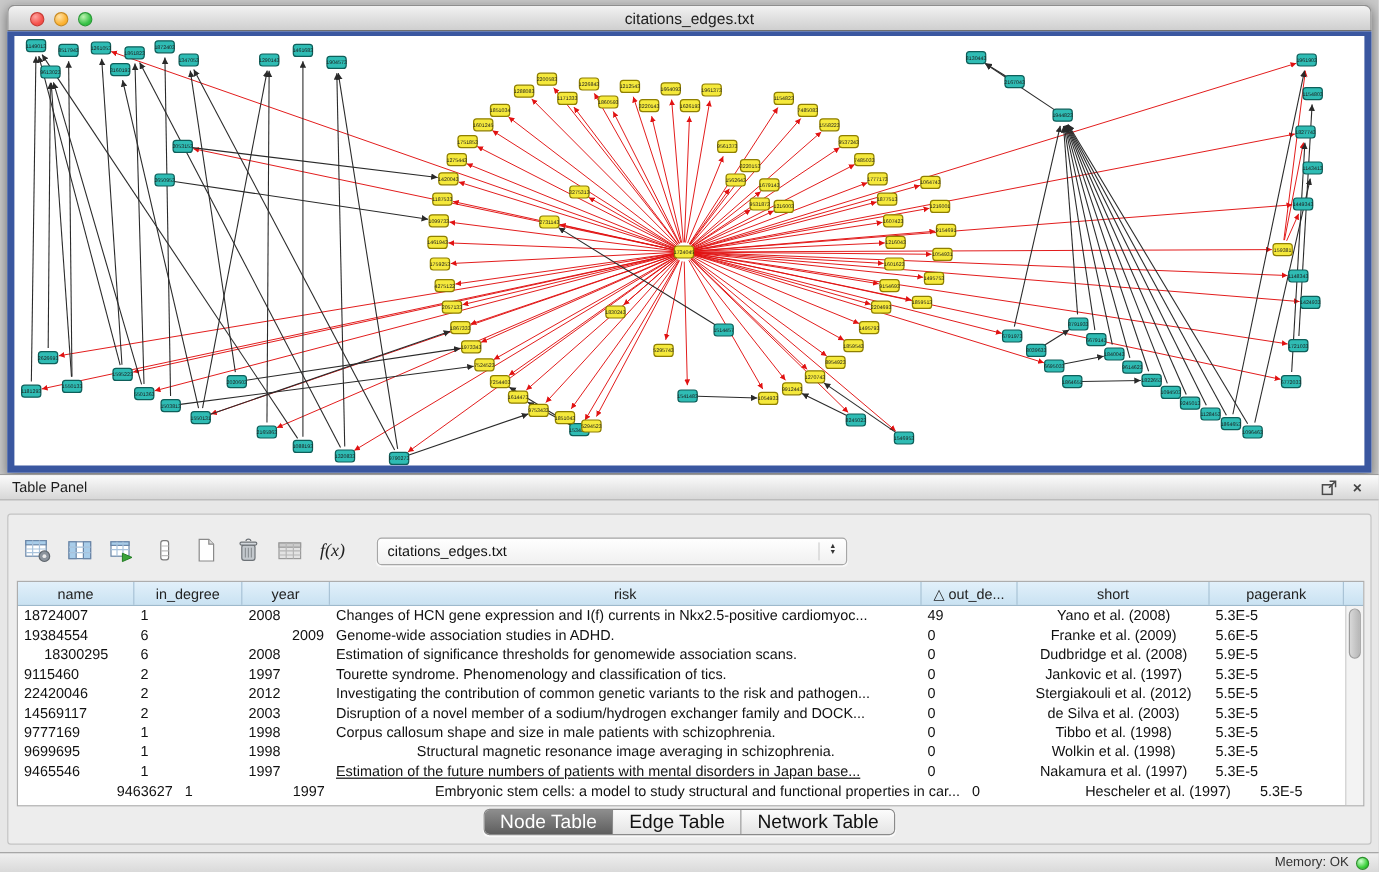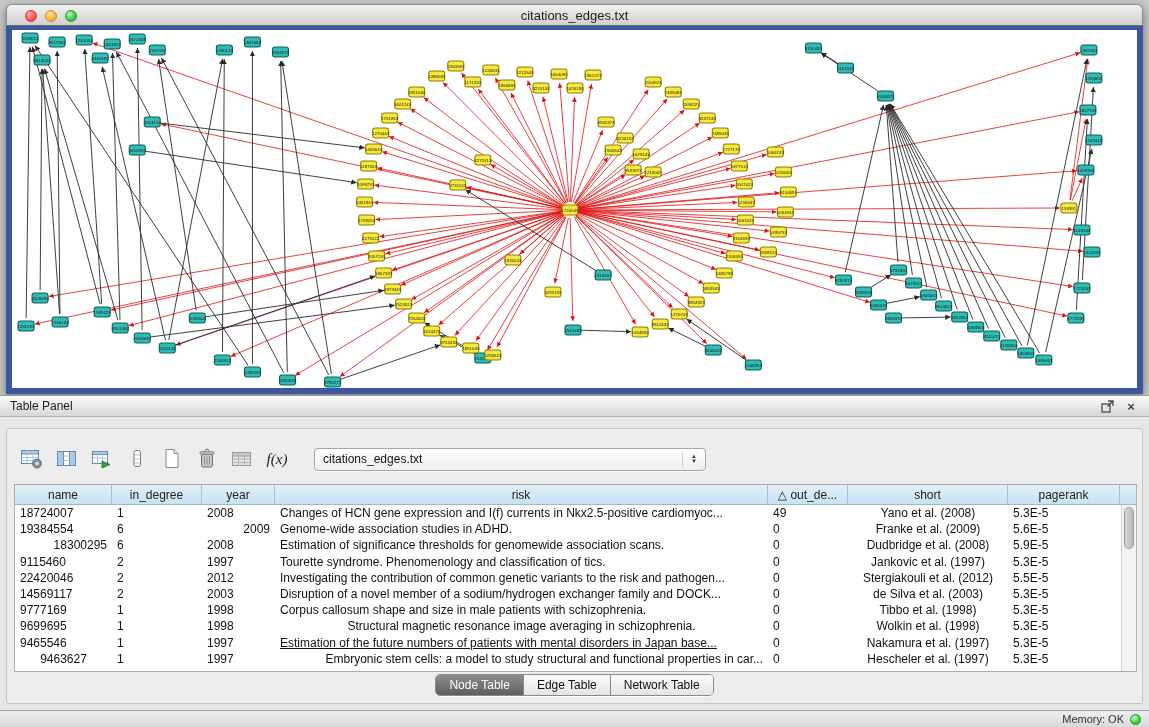--- a/index.html
+++ b/index.html
@@ -61,21 +61,21 @@
   .tr{ display:flex; height:16.2px; line-height:16px; }
   .td{ padding:0 5px; white-space:nowrap; overflow:hidden; flex:0 0 auto; }
   .vscroll{ position:absolute; right:0; top:20px; bottom:0; width:15px;
     background:#f3f3f3; border-left:1px solid #cfcfcf; }
   .vthumb{ position:absolute; top:2px; left:2px; right:2px; height:42px; border-radius:6px;
     background:linear-gradient(90deg,#d8d8d8,#b7b7b7); border:1px solid #9b9b9b; }
 
   .tabs{ position:absolute; bottom:14px; left:0; right:0; display:flex; justify-content:center; }
   .seg{ display:flex; border:1px solid #8a8a8a; border-radius:5px; overflow:hidden;
     box-shadow:0 1px 1px rgba(255,255,255,.8); }
-  .seg-btn{ padding:2px 13px; font-size:12px; font-family:"Liberation Sans",sans-serif;
+  .seg-btn{ padding:2px 13px; font-size:16px; font-family:"Liberation Sans",sans-serif;
     border:none; border-right:1px solid #8a8a8a;
     background:linear-gradient(#fcfcfc,#e4e4e4); color:#111; height:20px; }
   .seg-btn.last{ border-right:none; }
   .seg-btn.selected{ background:linear-gradient(#8d8d8d,#5e5e5e); color:#fff; }
 
   .statusbar{ position:absolute; left:0; bottom:0; width:1149px; height:17px;
     background:linear-gradient(#efefef,#d9d9d9); border-top:1px solid #a7a7a7;
     display:flex; align-items:center; justify-content:flex-end; padding-right:8px;
     font-size:11px; color:#333; gap:6px; }
   .mem-dot{ width:11px; height:11px; border-radius:50%;
@@ -837,21 +837,21 @@
         <div class="tr">
           <div class="td" style="width: 97px; text-align: left;">19384554</div>
           <div class="td" style="width: 90px; text-align: left;">6</div>
           <div class="td" style="width: 73px; text-align: right;">2009</div>
           <div class="td" style="width: 493px; text-align: left;">Genome-wide association studies in ADHD.</div>
           <div class="td" style="width: 80px; text-align: left;">0</div>
           <div class="td" style="width: 160px; text-align: center;">Franke et al. (2009)</div>
           <div class="td" style="width: 112px; text-align: left;">5.6E-5</div>
         </div>
         <div class="tr">
-          <div class="td" style="width: 97px; text-align: right;">18300295</div>
+          <div class="td" style="width: 97px; text-align: center;">18300295</div>
           <div class="td" style="width: 90px; text-align: left;">6</div>
           <div class="td" style="width: 73px; text-align: left;">2008</div>
           <div class="td" style="width: 493px; text-align: left;">Estimation of significance thresholds for genomewide association scans.</div>
           <div class="td" style="width: 80px; text-align: left;">0</div>
           <div class="td" style="width: 160px; text-align: center;">Dudbridge et al. (2008)</div>
           <div class="td" style="width: 112px; text-align: left;">5.9E-5</div>
         </div>
         <div class="tr">
           <div class="td" style="width: 97px; text-align: left;">9115460</div>
           <div class="td" style="width: 90px; text-align: left;">2</div>
@@ -900,21 +900,21 @@
         <div class="tr">
           <div class="td" style="width: 97px; text-align: left;">9465546</div>
           <div class="td" style="width: 90px; text-align: left;">1</div>
           <div class="td" style="width: 73px; text-align: left;">1997</div>
           <div class="td" style="width: 493px; text-align: left; text-decoration: underline;">Estimation of the future numbers of patients with mental disorders in Japan base...</div>
           <div class="td" style="width: 80px; text-align: left;">0</div>
           <div class="td" style="width: 160px; text-align: center;">Nakamura et al. (1997)</div>
           <div class="td" style="width: 112px; text-align: left;">5.3E-5</div>
         </div>
         <div class="tr">
-          <div class="td" style="width: 97px; text-align: center;">9463627</div>
+          <div class="td" style="width: 97px; text-align: right; margin-left: 37px;">9463627</div>
           <div class="td" style="width: 90px; text-align: left;">1</div>
           <div class="td" style="width: 73px; text-align: left;">1997</div>
           <div class="td" style="width: 493px; text-align: right;">Embryonic stem cells: a model to study structural and functional properties in car...</div>
           <div class="td" style="width: 80px; text-align: left;">0</div>
           <div class="td" style="width: 160px; text-align: center;">Hescheler et al. (1997)</div>
           <div class="td" style="width: 112px; text-align: left;">5.3E-5</div>
         </div>
       </div>
     <div class="vscroll">
       <div class="vthumb"></div>

